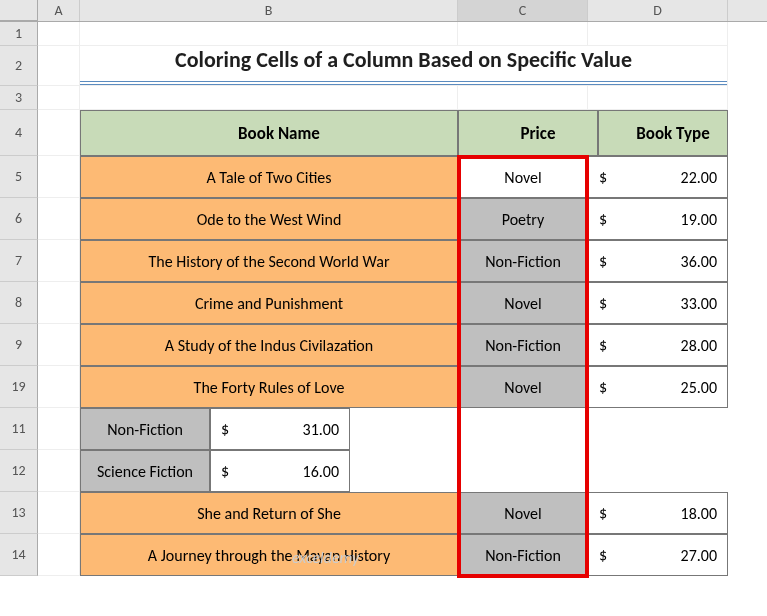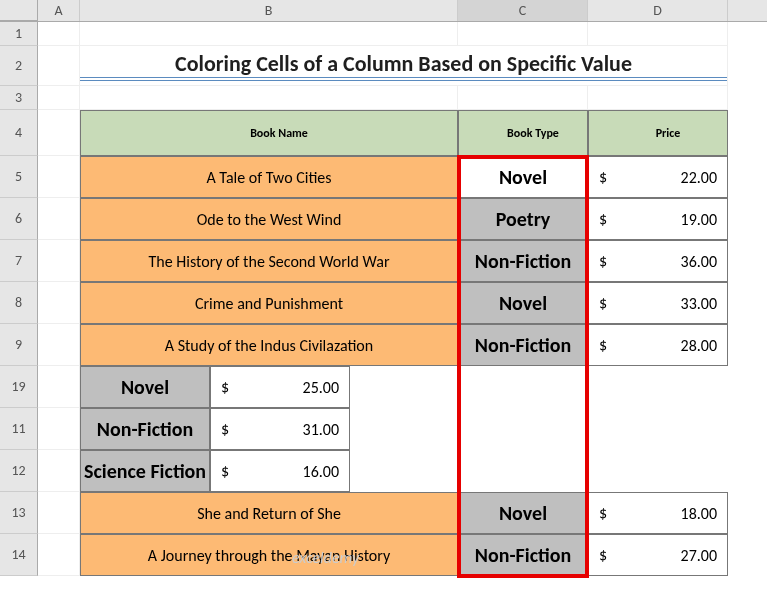--- a/index.html
+++ b/index.html
@@ -15,25 +15,25 @@
 .cC { width: 130px; }
 .cD { width: 140px; }
 .row { display: flex; }
 .r1 { height: 24px; }
 .r2 { height: 40px; }
 .r3 { height: 24px; }
 .r4 { height: 46px; }
 .rdata { height: 42px; }
 .cell { border-right: 1px solid #eee; border-bottom: 1px solid #eee; background: #fff; }
 .title-cell { border-right: 1px solid #eee; border-bottom: 1px solid #eee; display: flex; align-items: center; justify-content: center; }
-.title-wrap { width: 648px; display: flex; align-items: center; justify-content: center; border-bottom: 4px double #5b8bbf; padding-bottom: 0; }
+.title-wrap { width: 648px; display: flex; align-items: center; justify-content: center; border-bottom: 4px double #5b8bbf; padding-bottom: 8px; }
 .title-text { font-size: 22px; font-weight: bold; color: #1f1f1f; }
-.header-cell { background: #c8dbb8; border: 1px solid #777; display: flex; align-items: center; justify-content: center; font-size: 12px; font-weight: bold; padding-left: 20px; }
+.header-cell { background: #c8dbb8; border: 1px solid #777; display: flex; align-items: center; justify-content: center; font-size: 17px; font-weight: bold; padding-left: 20px; }
 .data-cell { border: 1px solid #777; display: flex; align-items: center; justify-content: center; font-size: 16px; background: #fdba74; }
-.type-cell { border: 1px solid #777; display: flex; align-items: center; justify-content: center; font-size: 20px; background: #bfbfbf; font-weight: bold; }
+.type-cell { border: 1px solid #777; display: flex; align-items: center; justify-content: center; font-size: 16px; background: #bfbfbf; }
 .type-cell.novel-first { background: #fff; }
 .price-cell { border: 1px solid #777; display: flex; align-items: center; font-size: 16px; background: #fff; padding: 0 10px; }
 .price-cell .sym { margin-right: auto; }
 .price-cell .val { margin-left: auto; }
 .highlight-box { position: absolute; border: 4px solid #e60000; pointer-events: none; z-index: 10; }
 .watermark { position: absolute; left: 292px; top: 548px; font-size: 16px; color: #ccc; font-style: italic; z-index: 5; }
 </style>
 </head>
 <body>
 
@@ -69,22 +69,22 @@
     <div class="cell cA"></div>
     <div class="cell cB"></div>
     <div class="cell cC"></div>
     <div class="cell cD"></div>
   </div>
 
   <div class="row r4">
     <div class="row-header">4</div>
     <div class="cell cA"></div>
     <div class="header-cell cB">Book Name</div>
+    <div class="header-cell cD">Price</div>
     <div class="header-cell cC">Book Type</div>
-    <div class="header-cell cD">Price</div>
   </div>
 
   <div id="data-rows">
       <div class="row rdata">
         <div class="row-header">5</div>
         <div class="cell cA"></div>
         <div class="data-cell cB">A Tale of Two Cities</div>
         <div class="type-cell cC novel-first">Novel</div>
         <div class="price-cell cD">
           <span class="sym">$</span>
@@ -127,20 +127,21 @@
         <div class="data-cell cB">A Study of the Indus Civilazation</div>
         <div class="type-cell cC">Non-Fiction</div>
         <div class="price-cell cD">
           <span class="sym">$</span>
           <span class="val">28.00</span>
         </div>
       </div>
       <div class="row rdata">
         <div class="row-header">19</div>
         <div class="cell cA"></div>
+        <div class="data-cell cB">The Forty Rules of Love</div>
         <div class="type-cell cC">Novel</div>
         <div class="price-cell cD">
           <span class="sym">$</span>
           <span class="val">25.00</span>
         </div>
       </div>
       <div class="row rdata">
         <div class="row-header">11</div>
         <div class="cell cA"></div>
         <div class="type-cell cC">Non-Fiction</div>

